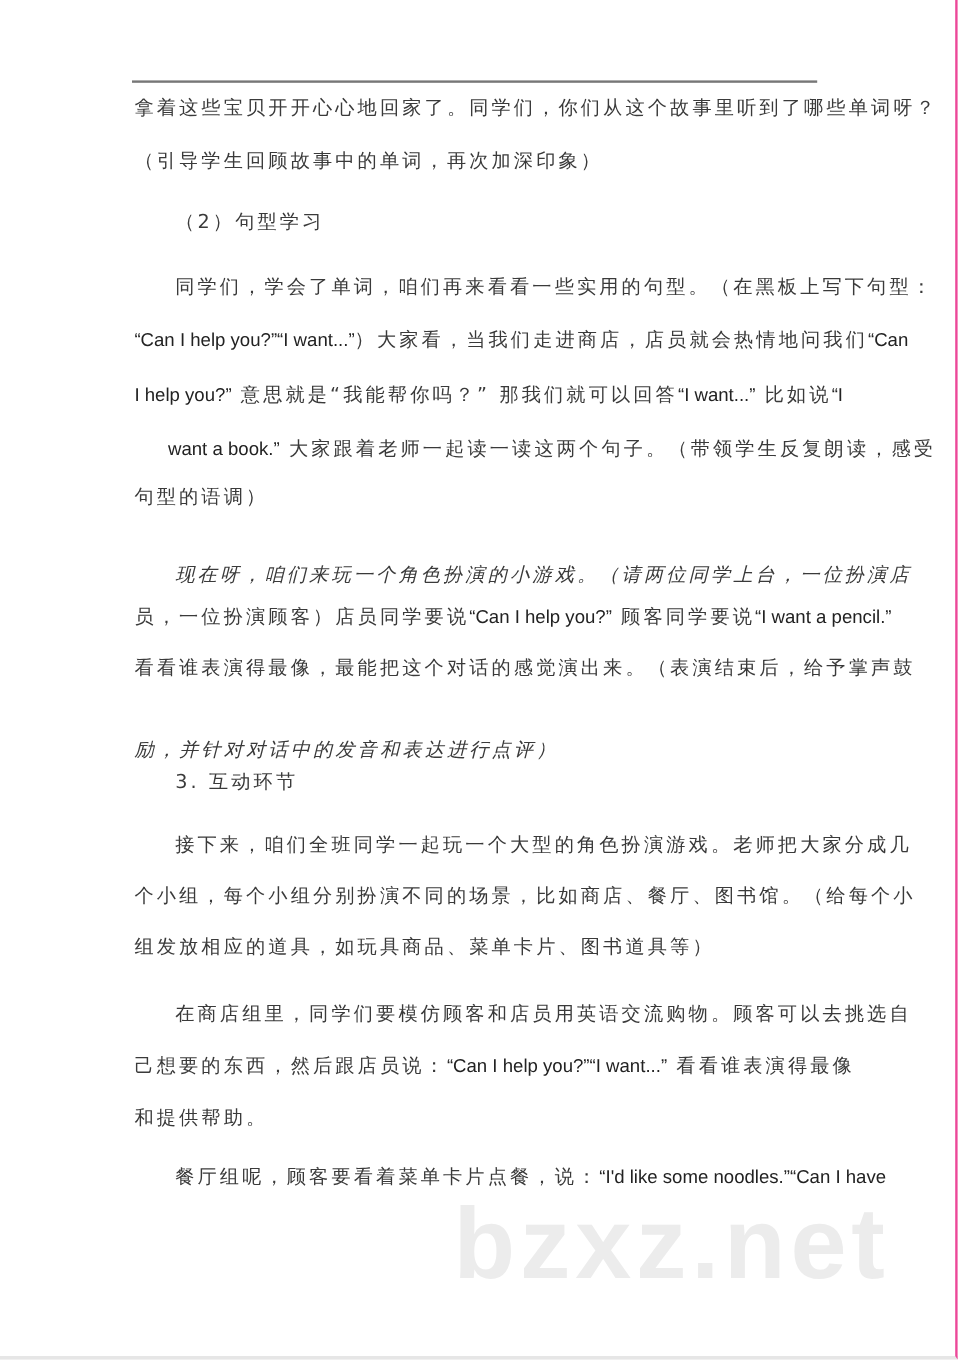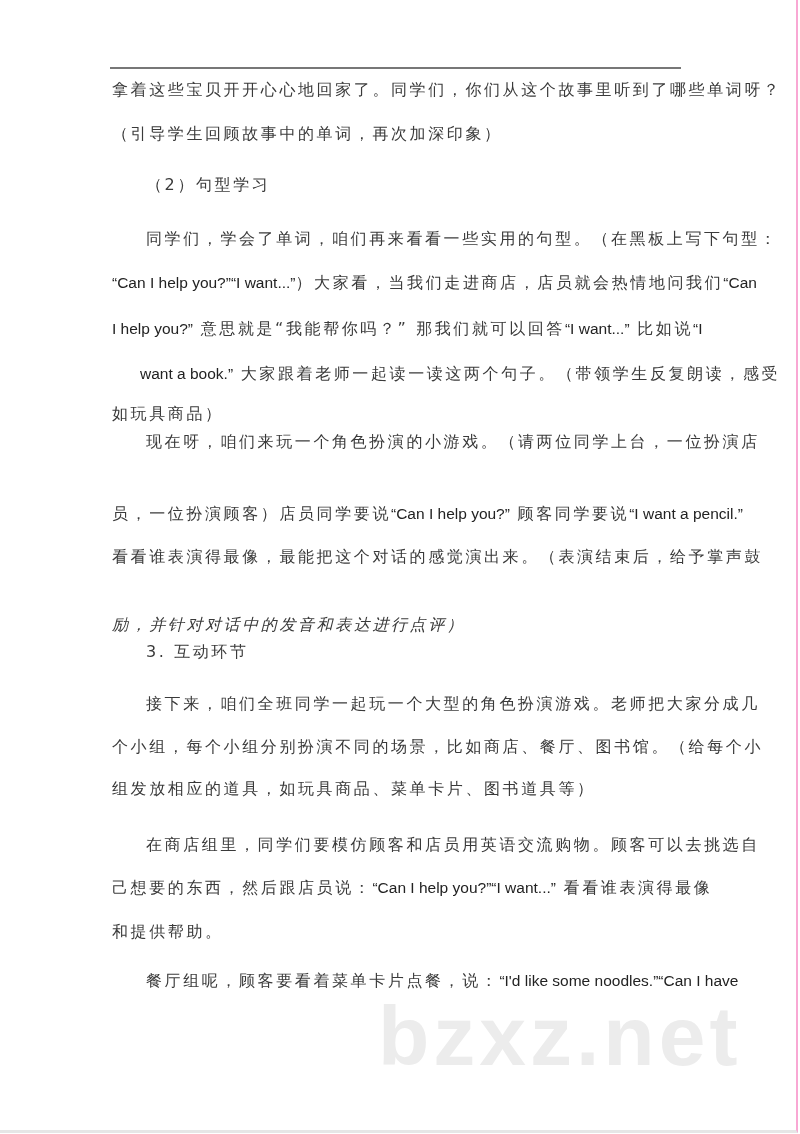--- a/index.html
+++ b/index.html
@@ -1,19 +1,19 @@
 <!DOCTYPE html>
 <html><head>
 <meta charset="utf-8">
 <style>
   html, body { margin: 0; padding: 0; background: #ffffff; }
   body { width: 800px; height: 1134px; position: relative; overflow: hidden;
          font-family: "DejaVu Sans", sans-serif; color: #333; }
   .page { position: absolute; left: 0; top: 0; width: 796px; height: 1130px;
-          background: #fff; border-right: 2px solid #f9a8d4; border-bottom: 3px solid #e6e6e6; }
+          background: #fff; border-right: 2px solid #ec4899; border-bottom: 3px solid #e6e6e6; }
   .header-rule { position: absolute; left: 110px; top: 67px; width: 571px; height: 2px; background: #777; }
   .line { position: absolute; left: 112px; font-size: 16px; letter-spacing: 2.6px;
           white-space: nowrap; color: #3a3a3a; line-height: 20px; }
   .line .en { font-family: "Liberation Sans", sans-serif; color: #222; letter-spacing: 0; font-size: 15.5px; }
   .indent { left: 146px; }
   .watermark { position: absolute; left: 378px; top: 988px; font-family: "Liberation Sans", sans-serif;
                font-weight: bold; font-size: 84px; color: #ececec; letter-spacing: 4px; }
 </style>
 </head>
 <body>
@@ -21,22 +21,22 @@
 <div class="page">
   <div class="header-rule"></div>
   <div id="lines">
       <div class="line" style="top: 80px;"><span>拿着这些宝贝开开心心地回家了。同学们，你们从这个故事里听到了哪些单词呀？</span></div>
       <div class="line" style="top: 124px;"><span>（引导学生回顾故事中的单词，再次加深印象）</span></div>
       <div class="line indent" style="top: 175px;"><span>（2）句型学习</span></div>
       <div class="line indent" style="top: 229px;"><span>同学们，学会了单词，咱们再来看看一些实用的句型。（在黑板上写下句型：</span></div>
       <div class="line" style="top: 273px;"><span class="en">“Can I help you?”“I want...”</span><span>）大家看，当我们走进商店，店员就会热情地问我们</span><span class="en">“Can</span></div>
       <div class="line" style="top: 319px;"><span class="en">I  help  you?”</span><span> 意思就是“我能帮你吗？” 那我们就可以回答</span><span class="en">“I  want...”</span><span> 比如说</span><span class="en">“I</span></div>
       <div class="line" style="top: 364px; margin-left: 28px;"><span class="en">want a book.”</span><span> 大家跟着老师一起读一读这两个句子。（带领学生反复朗读，感受</span></div>
-      <div class="line" style="top: 404px;"><span>如玩具商品）</span></div>
-      <div class="line indent" style="top: 432px;"><span>现在呀，咱们来玩一个角色扮演的小游戏。（请两位同学上台，一位扮演店</span></div>
+      <div class="line" style="top: 404px;"><span>句型的语调）</span></div>
+      <div class="line indent" style="top: 469px; font-style: italic;"><span>现在呀，咱们来玩一个角色扮演的小游戏。（请两位同学上台，一位扮演店</span></div>
       <div class="line" style="top: 504px;"><span>员，一位扮演顾客）店员同学要说</span><span class="en">“Can I help you?”</span><span> 顾客同学要说</span><span class="en">“I want a pencil.”</span></div>
       <div class="line" style="top: 547px;"><span>看看谁表演得最像，最能把这个对话的感觉演出来。（表演结束后，给予掌声鼓</span></div>
       <div class="line" style="top: 615px; font-style: italic;"><span>励，并针对对话中的发音和表达进行点评）</span></div>
       <div class="line indent" style="top: 642px;"><span>3. 互动环节</span></div>
       <div class="line indent" style="top: 694px;"><span>接下来，咱们全班同学一起玩一个大型的角色扮演游戏。老师把大家分成几</span></div>
       <div class="line" style="top: 737px;"><span>个小组，每个小组分别扮演不同的场景，比如商店、餐厅、图书馆。（给每个小</span></div>
       <div class="line" style="top: 779px;"><span>组发放相应的道具，如玩具商品、菜单卡片、图书道具等）</span></div>
       <div class="line indent" style="top: 835px;"><span>在商店组里，同学们要模仿顾客和店员用英语交流购物。顾客可以去挑选自</span></div>
       <div class="line" style="top: 878px;"><span>己想要的东西，然后跟店员说：</span><span class="en">“Can I help you?”“I want...”</span><span> 看看谁表演得最像</span></div>
       <div class="line" style="top: 922px;"><span>和提供帮助。</span></div>

